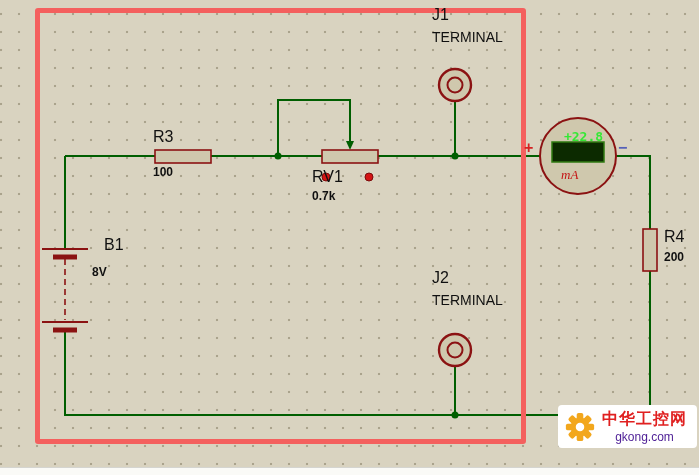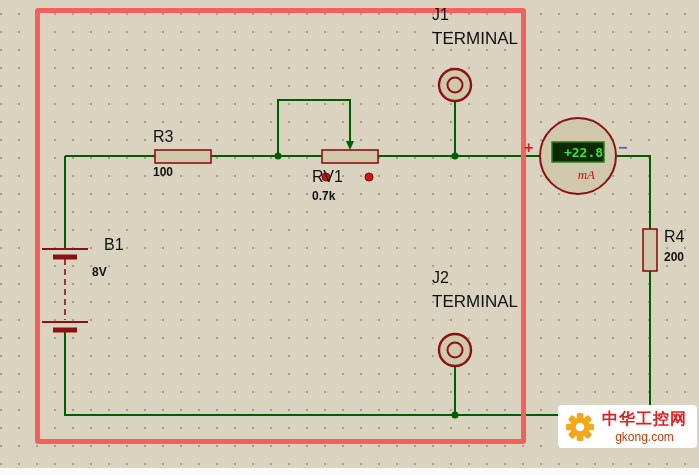--- a/index.html
+++ b/index.html
@@ -24,43 +24,43 @@
   .dev-line { stroke:#8b1212; }
 
   .sel-box {
     position:absolute; left:35px; top:8px; width:491px; height:436px;
     border:5px solid #f4605e; border-radius:3px;
   }
 
   .lbl { position:absolute; color:#101010; white-space:nowrap; line-height:1.1; }
   .ref  { font-size:16px; }
   .val  { font-size:12px;font-weight:bold; }
-  .type { font-size:17px; }
+  .type { font-size:14px; }
 
   .lcd-text {
-    position:absolute; left:552px; top:145px; width:63px; height:18px;
+    position:absolute; left:552px; top:129px; width:63px; height:18px;
     font-family:"DejaVu Sans Mono", monospace; font-size:13px; font-weight:bold;
     color:#35e835; text-align:center; line-height:16px;
   }
   .ma-text {
     position:absolute; left:561px; top:167px; width:34px;
     font-family:"Liberation Serif", serif; font-style:italic;
-    font-size:13px; color:#c41414; text-align:right;
+    font-size:13px; color:#c41414; text-align:left;
   }
   .pin-plus  { position:absolute; left:524px; top:139px; color:#d42222; font-size:16px; font-weight:bold; }
   .pin-minus { position:absolute; left:618px; top:139px; color:#5560b8; font-size:16px; font-weight:bold; }
 
   .watermark {
     position:absolute; right:2px; bottom:27px;
     background:#ffffff; border-radius:4px;
     padding:4px 10px 4px 6px;
     display:flex; align-items:center; gap:6px;margin-left:25px;
   }
   .wm-title { color:#e02020; font-weight:bold; font-size:16px; letter-spacing:1px; }
-  .wm-url   { color:#c2410c; font-size:12px; text-align:center; }
+  .wm-url   { color:#4c1d95; font-size:12px; text-align:center; }
 
   .bottom-strip {
     position:absolute; left:0; bottom:0; width:699px; height:8px;
     background:#fafaf7; border-top:1px solid #d5d5d0;
   }
 </style>
 </head>
 <body>
 
 <div class="canvas">

